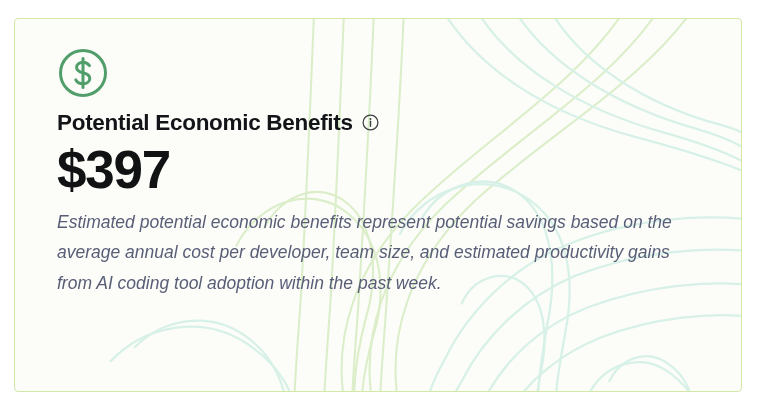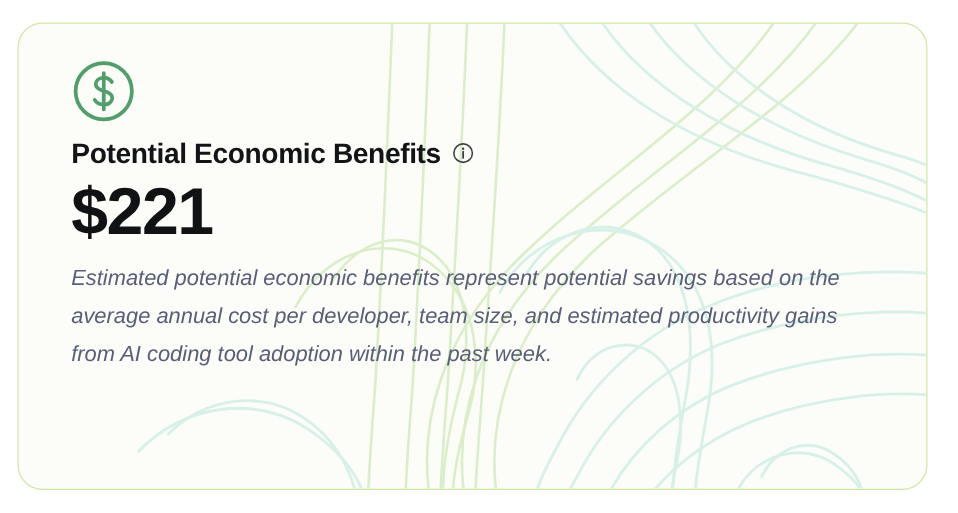--- a/index.html
+++ b/index.html
@@ -24,21 +24,21 @@
 
   
   .metric-card {
     position: absolute;
     left: 14px;
     top: 18px;
     width: 728px;
     height: 374px;
     background: #fcfdf9;
     border: 1px solid #d3e7a7;
-    border-radius: 20px;
+    border-radius: 4px;
     overflow: hidden;
   }
 
   .card-bg {
     position: absolute;
     inset: 0;
     width: 100%;
     height: 100%;
     pointer-events: none;
   }
@@ -151,20 +151,20 @@
 
       <div class="card-title-row">
         <span class="card-title">Potential Economic Benefits</span>
         <svg class="info-icon" viewBox="0 0 17 17" aria-hidden="true">
           <circle cx="8.5" cy="8.5" r="7.4" fill="none" stroke="#3c4043" stroke-width="1.25"></circle>
           <circle cx="8.5" cy="5.0" r="0.95" fill="#3c4043"></circle>
           <line x1="8.5" y1="7.3" x2="8.5" y2="12.3" stroke="#3c4043" stroke-width="1.4" stroke-linecap="round"></line>
         </svg>
       </div>
 
-      <div class="card-value">$221</div>
+      <div class="card-value">$397</div>
 
       <p class="card-description">Estimated potential economic benefits represent potential savings based on the average annual cost per developer, team size, and estimated productivity gains from AI coding tool adoption within the past week.</p>
 
     </div>
   </div>
 
 </div>
 
 </body></html>

